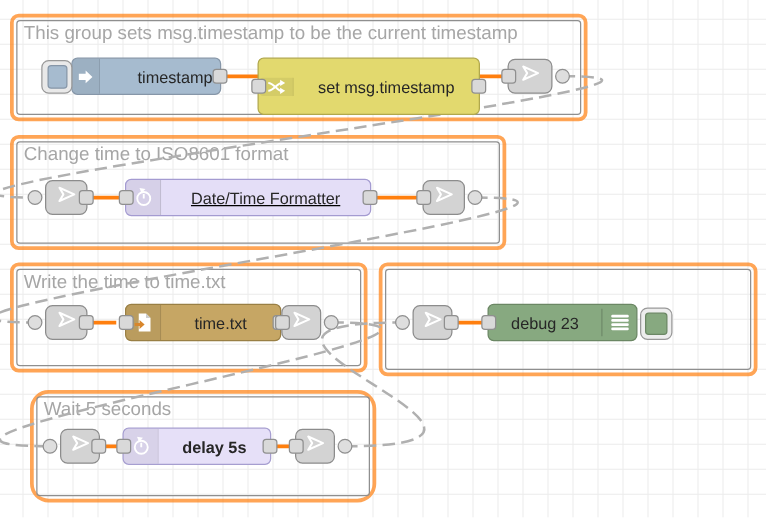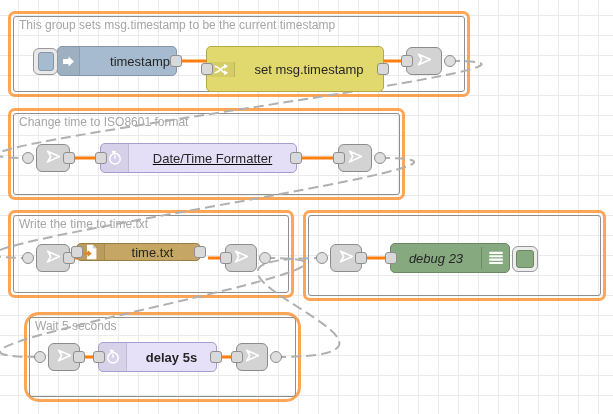--- a/index.html
+++ b/index.html
@@ -5,28 +5,28 @@
   html,body{margin:0;padding:0;background:#fff;}
   #canvas{
     position:relative;width:613px;height:414px;overflow:hidden;background:#fff;
     background-image:linear-gradient(to right,#ebebeb 1px,transparent 1px),
                      linear-gradient(to bottom,#ebebeb 1px,transparent 1px);
     background-size:20px 20px;background-position:18px 15px;
     font-family:"Liberation Sans",sans-serif;
   }
   .group{position:absolute;border:3px solid rgba(255,127,14,.70);border-radius:7px;box-sizing:border-box;z-index:1;}
   .group-inner{position:absolute;inset:2px;border:1px solid #8f8f8f;border-radius:3px;}
-  .group-label{position:absolute;left:8px;top:4px;font-size:12px;color:#a6a6a6;white-space:nowrap;}
+  .group-label{position:absolute;left:8px;top:4px;font-size:15px;color:#a6a6a6;white-space:nowrap;}
   svg.wire-layer{position:absolute;left:0;top:0;z-index:3;}
   .node{position:absolute;z-index:4;display:flex;align-items:stretch;border-radius:5px;box-sizing:border-box;border:1px solid #888;}
   .icon-region{width:27px;display:flex;align-items:center;justify-content:center;
     background:rgba(0,0,0,.06);border-right:1px solid rgba(0,0,0,.10);border-radius:4px 0 0 4px;}
   .node .nlabel{flex:1;display:flex;align-items:center;justify-content:center;
     font-size:13px;color:#262626;white-space:nowrap;padding:0 6px;}
-  .node .nlabel.italic{font-style:italic;}
+  .node .nlabel.italic{}
   .link-node{border-radius:6px;display:flex;align-items:center;justify-content:center;}
   .port{position:absolute;width:10px;height:10px;background:#d9d9d9;border:1px solid #8f8f8f;
     border-radius:3px;top:50%;margin-top:-6px;z-index:6;box-sizing:content-box;}
   .port.in{left:-6px}.port.out{right:-6px}
   .link-port{position:absolute;width:10px;height:10px;background:#dedede;border:1px solid #8f8f8f;
     border-radius:50%;top:50%;margin-top:-6px;z-index:2;box-sizing:content-box;}
   .link-port.left{left:-15px}.link-port.right{right:-15px}
   .inject-button{position:absolute;left:-25px;top:1px;width:25px;height:27px;background:#e9e9e9;
     border:1.5px solid #999;border-radius:6px;box-sizing:border-box;z-index:3;}
   .inject-button-inner{position:absolute;inset:3px 3px 3px 4px;background:#a6bbcf;border:1px solid #8696a8;border-radius:3px;}
@@ -132,21 +132,21 @@
       <div class="port in"></div>
       <div class="link-port right"></div>
     </div>
     <div class="node link-node" style="left: 36px; top: 244px; width: 34px; height: 28px; background: rgb(211, 211, 211); border-color: rgb(140, 140, 140);">
       <div><svg width="17" height="17" viewBox="0 0 16 16">
           <path d="M2.4 3 L13.6 8 L2.4 13 L5.4 8 Z" fill="none" stroke="#fff" stroke-width="1.5" stroke-linejoin="round"></path>
         </svg></div>
       <div class="link-port left"></div>
       <div class="port out"></div>
     </div>
-    <div class="node" style="left: 76px; top: 243px; width: 125px; height: 18px; background: rgb(198, 166, 100); border-color: rgb(153, 127, 68);">
+    <div class="node" style="left: 100px; top: 243px; width: 125px; height: 30px; background: rgb(198, 166, 100); border-color: rgb(153, 127, 68);">
       <div class="icon-region">
         <svg width="16" height="16" viewBox="0 0 16 16">
           <path d="M4 0.8 H9.8 L13.4 4.4 V15.2 H4 Z" fill="#fff"></path>
           <path d="M9.8 0.8 V4.4 H13.4 Z" fill="#cdcdcd"></path>
           <path d="M0.8 8.3 H4.6 V5.9 L8.7 9.5 L4.6 13.1 V10.7 H0.8 Z" fill="#d8862c"></path>
         </svg>
       </div>
       <div class="nlabel">time.txt</div>
       <div class="port in"></div>
       <div class="port out"></div>

